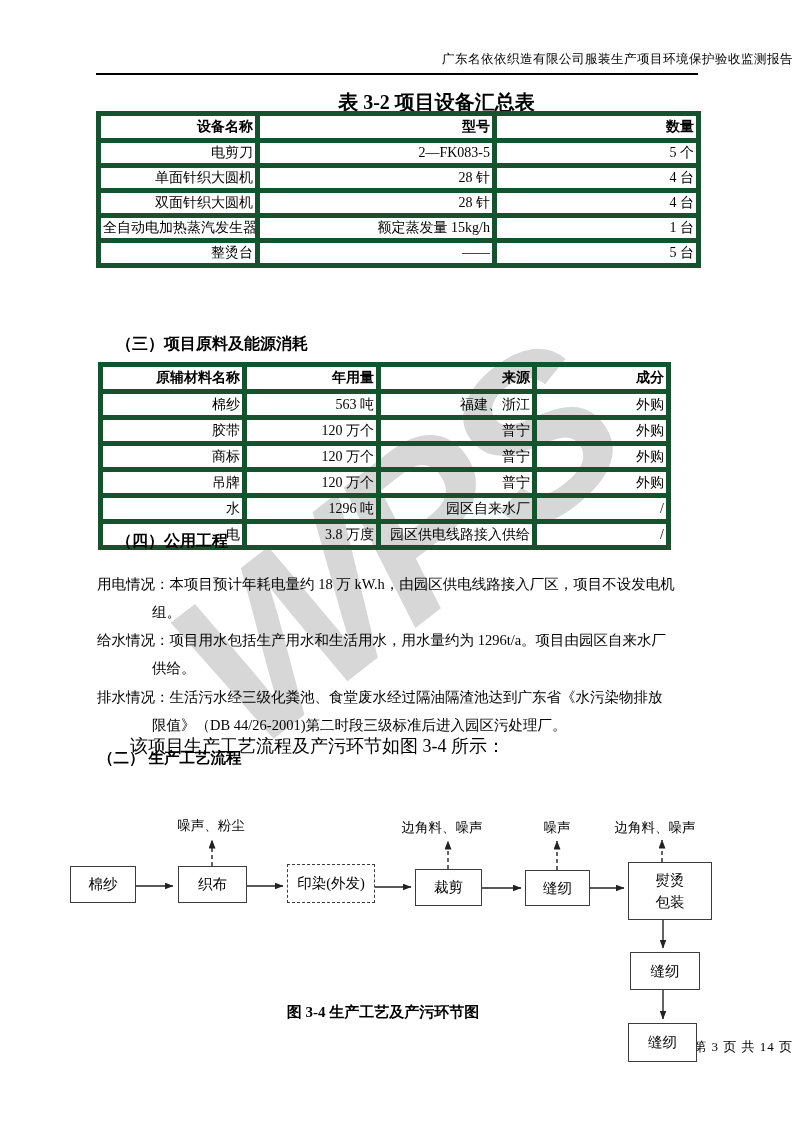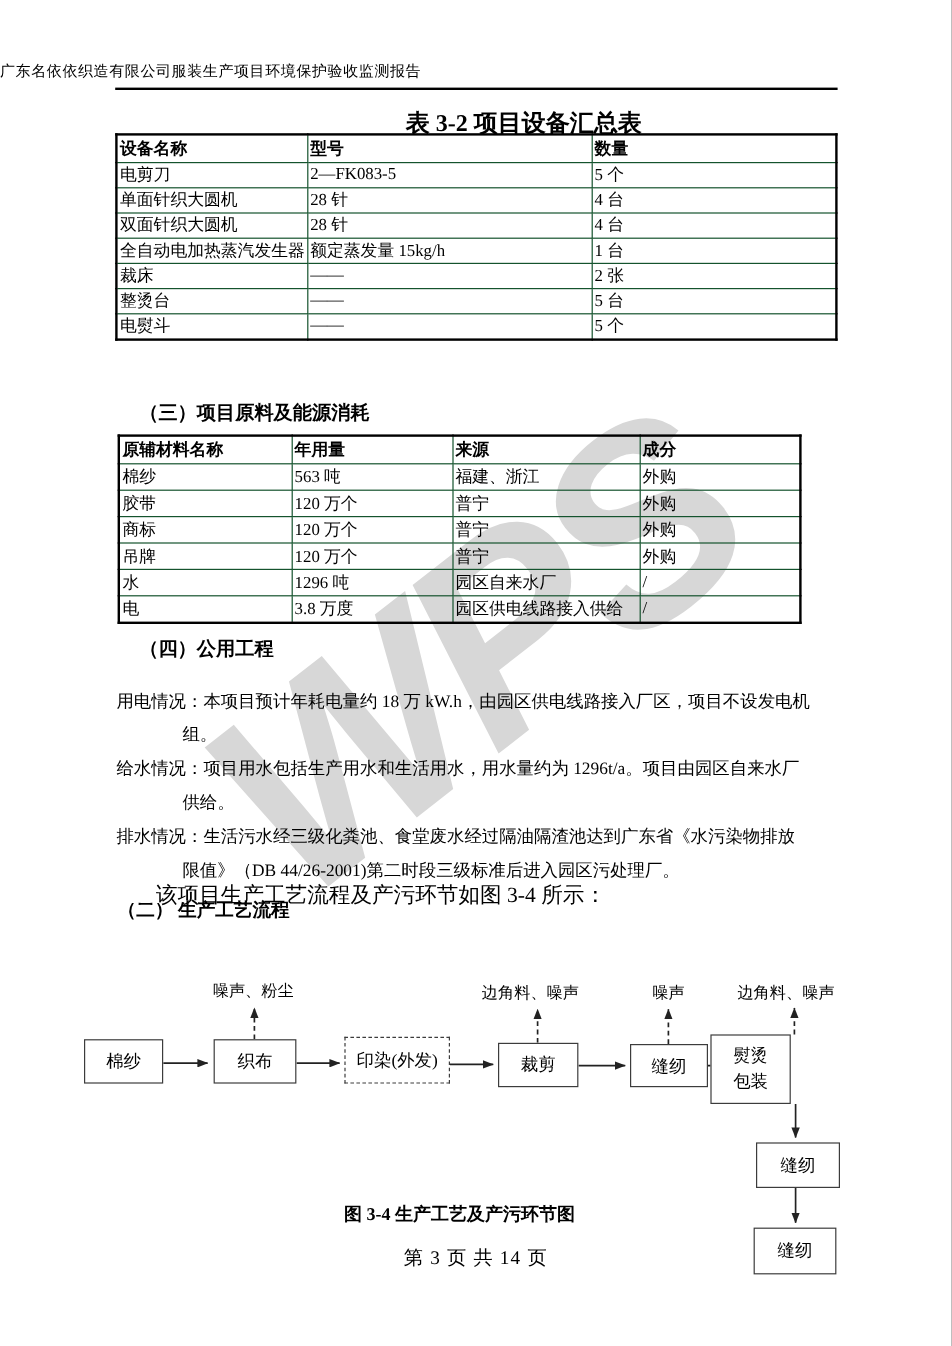--- a/index.html
+++ b/index.html
@@ -15,35 +15,35 @@
     display:flex; align-items:center; justify-content:center;
     transform:rotate(-38deg);
     font-family:"Liberation Sans", sans-serif;
     font-weight:bold; font-style:italic;
     font-size:225px; letter-spacing:-10px; color:#d7d7d7;
     z-index:0; user-select:none; white-space:nowrap;
   }
   
   .header-title{
     position:absolute; top:51px; left:0; width:100%;
-    text-align:left; font-size:12.5px; letter-spacing:.5px;
+    text-align:right; font-size:12.5px; letter-spacing:.5px;
   }
   .header-rule{position:absolute; top:73px; left:96px; width:602px; height:2px; background:#000;}
   
   .tbl-title{position:absolute; top:89px; left:0; width:100%; text-align:center; font-weight:700; font-size:20px;padding-left:40px;}
   .sec-heading{position:absolute; font-weight:700; font-size:16px; white-space:nowrap;text-align:center;}
   #h-materials{top:334px; left:116px;}
   #h-utilities{top:531px; left:116px;}
   #h-process{top:748px; left:98px; font-size:15.5px;}
   .intro{position:absolute; top:734px; left:130px; font-size:18px;}
   
   table{border-collapse:collapse; table-layout:fixed; position:absolute; background:transparent;}
   table.t1{top:111px; left:96px; width:600px;}
   table.t2{top:362px; left:98px; width:568px;}
-  th,td{border:1px solid #14532d; text-align:left; padding:0 2px; overflow:hidden; white-space:nowrap;}
+  th,td{border:5px solid #14532d; text-align:right; padding:0 2px; overflow:hidden; white-space:nowrap;}
   table{border:2px solid #000;}
   th{font-weight:700; font-size:14px; height:22px;}
   td{font-weight:400; font-size:14px; height:20px;}
   .t2 th{height:22px;margin-top:32px;} .t2 td{height:21px;}
   
   .pline{position:absolute; font-size:14.5px; white-space:nowrap;}
   .pline.l1{left:97px;} .pline.l2{left:152px;}
   
   .fc-box{
     position:absolute; border:1.5px solid #3c3c3c; background:#fff;
@@ -52,21 +52,21 @@
   }
   .fc-box.dashed{border-style:dashed;}
   .fc-box.tall{white-space:pre-line; line-height:1.55;}
   .fc-label{
     position:absolute; transform:translateX(-50%);
     font-size:13.5px; white-space:nowrap; z-index:2;text-align:right;
   }
   svg.arrows{position:absolute; left:0; top:0; z-index:1; pointer-events:none;}
   
   .fig-caption{position:absolute; top:1003px; left:233px; width:300px; text-align:center; font-weight:700; font-size:15px;}
-  .footer{position:absolute; top:1038px; left:0; width:100%; text-align:center; font-size:16px; letter-spacing:1px;}
+  .footer{position:absolute; top:1038px; left:0; width:100%; text-align:right; font-size:13px; letter-spacing:1px;}
 </style>
 </head>
 <body>
 
 <div class="page">
 
   <div class="watermark">WPS</div>
 
   <div class="layer">
     <div class="header-title">广东名依依织造有限公司服装生产项目环境保护验收监测报告</div>
@@ -102,33 +102,23 @@
             <td>双面针织大圆机</td>
             <td>28 针</td>
             <td>4 台</td>
           </tr>
         <tr>
             <td>全自动电加热蒸汽发生器</td>
             <td>额定蒸发量 15kg/h</td>
             <td>1 台</td>
           </tr>
         <tr>
-            <td>裁床</td>
-            <td>——</td>
-            <td>2 张</td>
-          </tr>
-        <tr>
             <td>整烫台</td>
             <td>——</td>
             <td>5 台</td>
-          </tr>
-        <tr>
-            <td>电熨斗</td>
-            <td>——</td>
-            <td>5 个</td>
           </tr>
       </tbody>
     </table>
 
     <div class="sec-heading" id="h-materials">（三）项目原料及能源消耗</div>
 
     <table class="t2">
       <colgroup>
           <col style="width:144px">
           <col style="width:134px">
@@ -219,21 +209,21 @@
     <div class="fc-label" style="left:211px; top:817px">噪声、粉尘</div>
     <div class="fc-label" style="left:442px; top:819px">边角料、噪声</div>
     <div class="fc-label" style="left:557px; top:819px">噪声</div>
     <div class="fc-label" style="left:655px; top:819px">边角料、噪声</div>
 
     <div class="fc-box" style="left:70px; top:866px; width:66px; height:37px">棉纱</div>
     <div class="fc-box" style="left:178px; top:866px; width:69px; height:37px">织布</div>
     <div class="fc-box dashed" style="left:287px; top:864px; width:88px; height:39px">印染(外发)</div>
     <div class="fc-box" style="left:415px; top:869px; width:67px; height:37px">裁剪</div>
     <div class="fc-box" style="left:525px; top:870px; width:65px; height:36px">缝纫</div>
-    <div class="fc-box tall" style="left:592px; top:862px; width:67px; height:58px">熨烫
+    <div class="fc-box tall" style="left:628px; top:862px; width:84px; height:58px">熨烫
 包装</div>
     <div class="fc-box" style="left:630px; top:952px; width:70px; height:38px">缝纫</div>
     <div class="fc-box" style="left:628px; top:1023px; width:69px; height:39px">缝纫</div>
 
     <div class="fig-caption">图 3-4  生产工艺及产污环节图</div>
     <div class="footer">第 3 页 共 14 页</div>
   </div>
 </div>
 
 </body></html>

